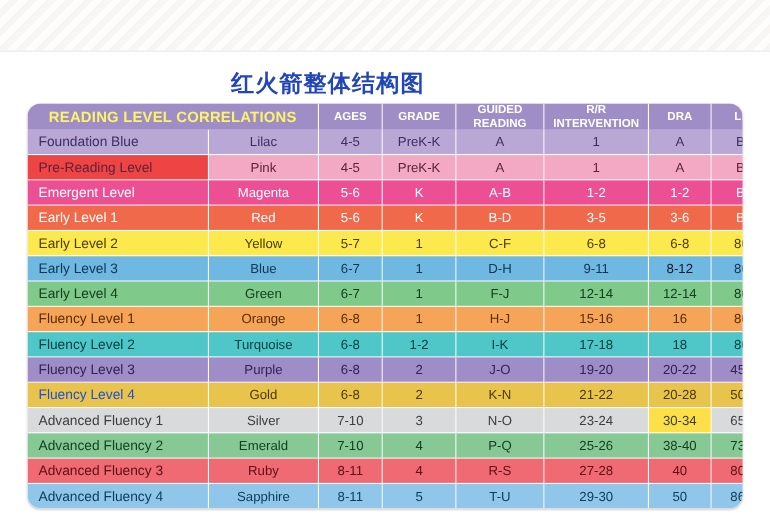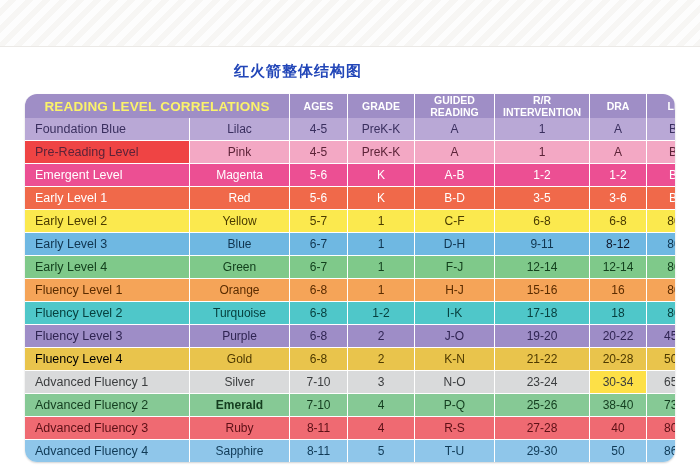--- a/index.html
+++ b/index.html
@@ -25,21 +25,21 @@
       #f7f6f4 6px, #f7f6f4 12px
     );
     border-bottom: 1px solid #ebe9e6;
   }
   .title {
     position: absolute;
     left: 0; top: 62px;
     width: 596px;
     text-align: center;
     color: #2246b8;
-    font-size: 15px;
+    font-size: 21px;
     font-weight: bold;
     letter-spacing: 1px;
   }
   .table-wrap {
     position: absolute;
     left: 25px;
     top: 94px;
     width: 650px;
   }
   table.levels {
@@ -233,42 +233,42 @@
             <td class="cell name" style="background: rgb(158, 141, 199); color: rgb(47, 36, 82);">Fluency Level 3</td>
             <td class="cell" style="background: rgb(158, 141, 199); color: rgb(47, 36, 82);">Purple</td>
             <td class="cell" style="background: rgb(158, 141, 199); color: rgb(47, 36, 82);">6-8</td>
             <td class="cell" style="background: rgb(158, 141, 199); color: rgb(47, 36, 82);">2</td>
             <td class="cell" style="background: rgb(158, 141, 199); color: rgb(47, 36, 82);">J-O</td>
             <td class="cell" style="background: rgb(158, 141, 199); color: rgb(47, 36, 82);">19-20</td>
             <td class="cell" style="background: rgb(158, 141, 199); color: rgb(47, 36, 82);">20-22</td>
             <td class="cell last" style="background: rgb(158, 141, 199); color: rgb(47, 36, 82);">451-550</td>
           </tr>
           <tr class="row">
-            <td class="cell name" style="background: rgb(233, 196, 76); color: #000000;">Fluency Level 4</td>
+            <td class="cell name" style="background: rgb(233, 196, 76); color: #1d4ed8;">Fluency Level 4</td>
             <td class="cell" style="background: rgb(233, 196, 76); color: rgb(77, 57, 0);">Gold</td>
             <td class="cell" style="background: rgb(233, 196, 76); color: rgb(77, 57, 0);">6-8</td>
             <td class="cell" style="background: rgb(233, 196, 76); color: rgb(77, 57, 0);">2</td>
             <td class="cell" style="background: rgb(233, 196, 76); color: rgb(77, 57, 0);">K-N</td>
             <td class="cell" style="background: rgb(233, 196, 76); color: rgb(77, 57, 0);">21-22</td>
             <td class="cell" style="background: rgb(233, 196, 76); color: rgb(77, 57, 0);">20-28</td>
             <td class="cell last" style="background: rgb(233, 196, 76); color: rgb(77, 57, 0);">501-650</td>
           </tr>
           <tr class="row">
             <td class="cell name" style="background: rgb(217, 218, 219); color: rgb(59, 61, 63);">Advanced Fluency 1</td>
             <td class="cell" style="background: rgb(217, 218, 219); color: rgb(59, 61, 63);">Silver</td>
             <td class="cell" style="background: rgb(217, 218, 219); color: rgb(59, 61, 63);">7-10</td>
             <td class="cell" style="background: rgb(217, 218, 219); color: rgb(59, 61, 63);">3</td>
             <td class="cell" style="background: rgb(217, 218, 219); color: rgb(59, 61, 63);">N-O</td>
             <td class="cell" style="background: rgb(217, 218, 219); color: rgb(59, 61, 63);">23-24</td>
             <td class="cell" style="background: #fde047; color: rgb(59, 61, 63);">30-34</td>
             <td class="cell last" style="background: rgb(217, 218, 219); color: rgb(59, 61, 63);">651-770</td>
           </tr>
           <tr class="row">
             <td class="cell name" style="background: rgb(134, 201, 149); color: rgb(20, 61, 31);">Advanced Fluency 2</td>
-            <td class="cell" style="background: rgb(134, 201, 149); color: rgb(20, 61, 31); font-weight: bold;">Emerald</td>
+            <td class="cell" style="background: rgb(134, 201, 149); color: rgb(20, 61, 31);">Emerald</td>
             <td class="cell" style="background: rgb(134, 201, 149); color: rgb(20, 61, 31);">7-10</td>
             <td class="cell" style="background: rgb(134, 201, 149); color: rgb(20, 61, 31);">4</td>
             <td class="cell" style="background: rgb(134, 201, 149); color: rgb(20, 61, 31);">P-Q</td>
             <td class="cell" style="background: rgb(134, 201, 149); color: rgb(20, 61, 31);">25-26</td>
             <td class="cell" style="background: rgb(134, 201, 149); color: rgb(20, 61, 31);">38-40</td>
             <td class="cell last" style="background: rgb(134, 201, 149); color: rgb(20, 61, 31);">731-830</td>
           </tr>
           <tr class="row">
             <td class="cell name" style="background: rgb(239, 106, 114); color: rgb(92, 16, 22);">Advanced Fluency 3</td>
             <td class="cell" style="background: rgb(239, 106, 114); color: rgb(92, 16, 22);">Ruby</td>

